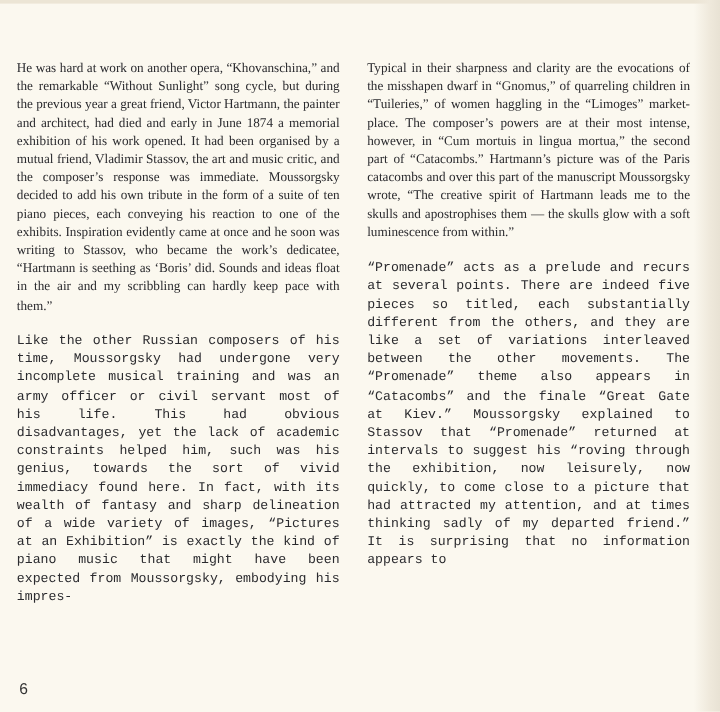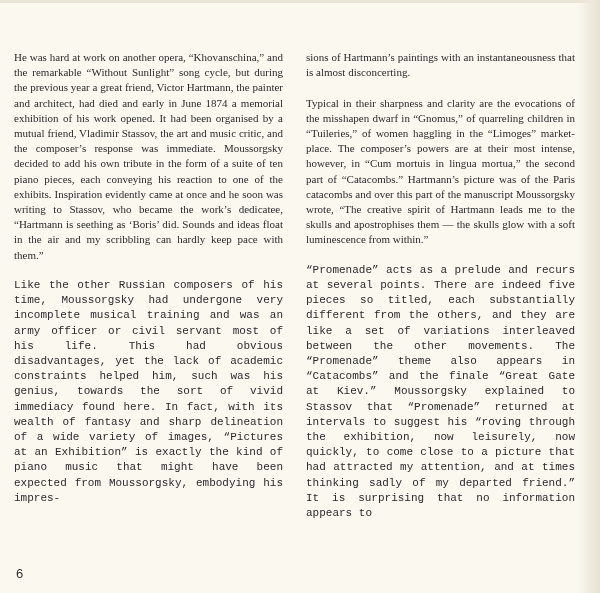--- a/index.html
+++ b/index.html
@@ -41,20 +41,19 @@
 <body>
 
 <div class="top-shade"></div>
 
 <div class="column col-left">
   <p>He was hard at work on another opera, “Khovanschina,” and the remarkable “Without Sunlight” song cycle, but during the previous year a great friend, Victor Hart­mann, the painter and architect, had died and early in June 1874 a memorial exhibition of his work opened. It had been organised by a mutual friend, Vladimir Stassov, the art and music critic, and the composer’s response was immediate. Moussorgsky decided to add his own tribute in the form of a suite of ten piano pieces, each conveying his reaction to one of the exhibits. Inspiration evidently came at once and he soon was writing to Stassov, who became the work’s dedicatee, “Hartmann is seething as ‘Boris’ did. Sounds and ideas float in the air and my scribbling can hardly keep pace with them.”</p>
   <p class="last">Like the other Russian composers of his time, Moussorgsky had undergone very incomplete musical training and was an army officer or civil servant most of his life. This had obvious disadvantages, yet the lack of academic con­straints helped him, such was his genius, towards the sort of vivid immediacy found here. In fact, with its wealth of fantasy and sharp delineation of a wide variety of images, “Pictures at an Exhibition” is exactly the kind of piano music that might have been expected from Moussorgsky, embodying his impres-</p>
 </div>
 
 <div class="column col-right">
-  <p>sions of Hartmann’s paintings with an instan­taneousness that is almost disconcerting.</p>
   <p>Typical in their sharpness and clarity are the evocations of the misshapen dwarf in “Gnomus,” of quarreling children in “Tuileries,” of women haggling in the “Limoges” market-place. The composer’s powers are at their most intense, however, in “Cum mortuis in lingua mortua,” the second part of “Catacombs.” Hartmann’s picture was of the Paris catacombs and over this part of the manuscript Moussorgsky wrote, “The creative spirit of Hartmann leads me to the skulls and apostrophises them — the skulls glow with a soft luminescence from within.”</p>
   <p class="last">“Promenade” acts as a prelude and recurs at several points. There are indeed five pieces so titled, each substantially different from the others, and they are like a set of variations in­terleaved between the other movements. The “Promenade” theme also appears in “Catacombs” and the finale “Great Gate at Kiev.” Moussorgsky explained to Stassov that “Promenade” returned at intervals to suggest his “roving through the exhibition, now leisurely, now quickly, to come close to a pic­ture that had attracted my attention, and at times thinking sadly of my departed friend.” It is surprising that no information appears to</p>
 </div>
 
 <div class="page-number">6</div>
 
 <div class="edge-shade"></div>
 
 </body></html>

